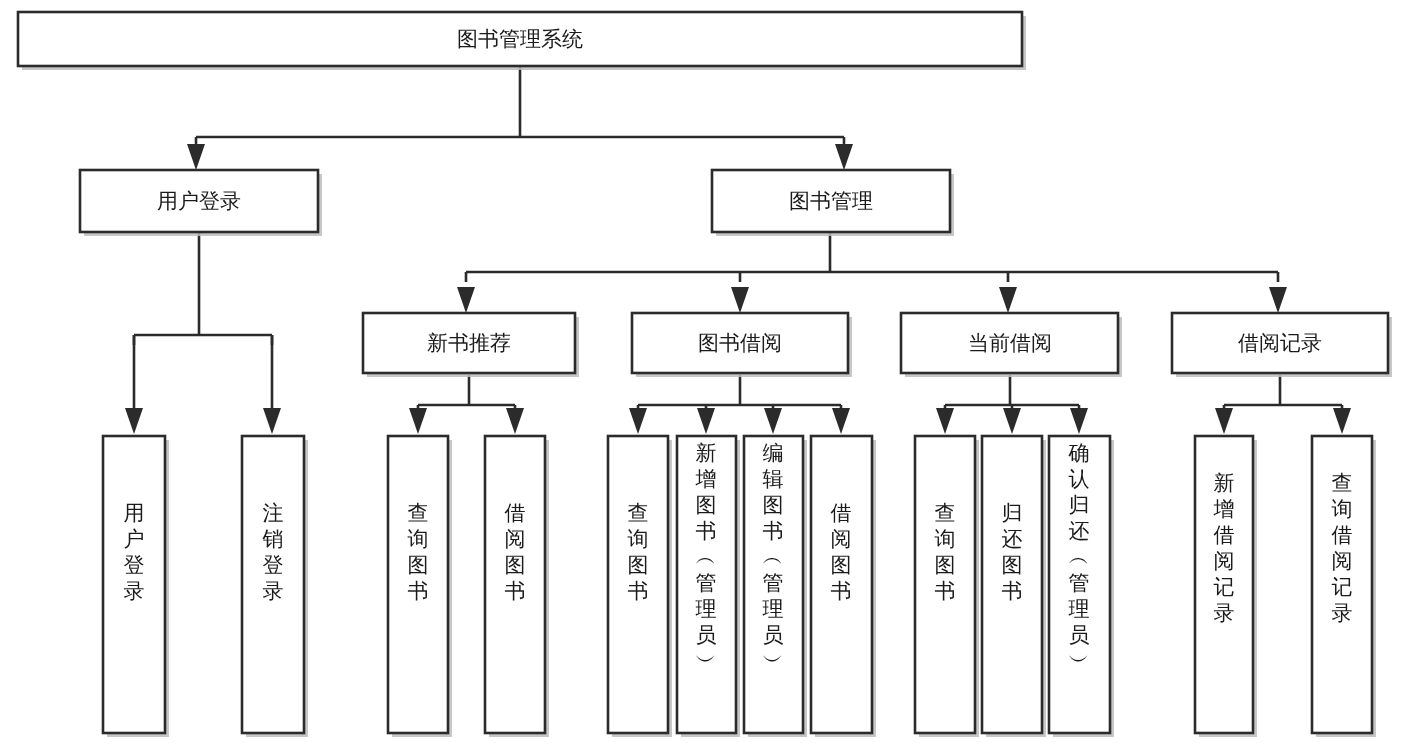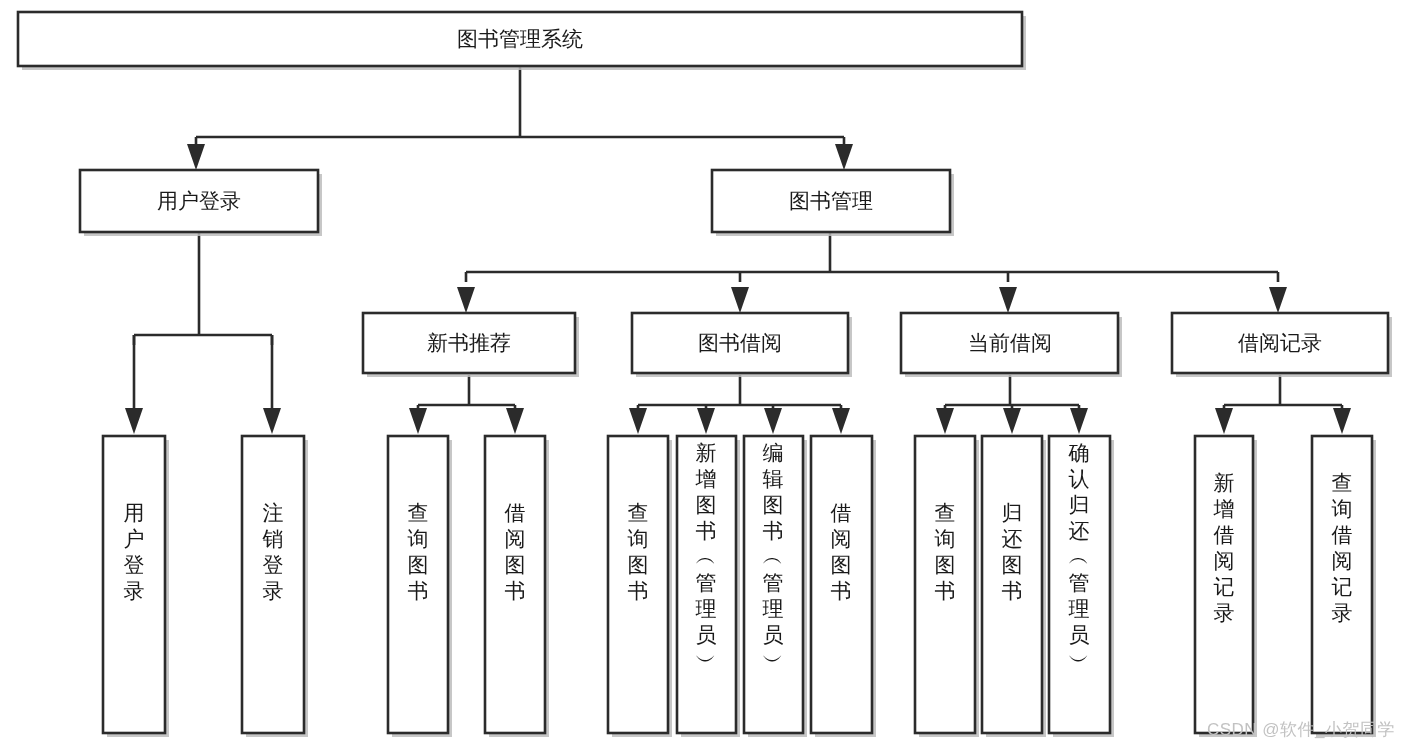--- a/index.html
+++ b/index.html
@@ -271,14 +271,13 @@
     </g>
 
     <g>
       <rect class="node-shadow" x="1316" y="440" width="60" height="297"></rect>
       <rect class="node-box" x="1312" y="436" width="60" height="297"></rect>
       <text class="node-label-vertical" x="1342" y="490"><tspan x="1342" dy="0">查</tspan><tspan x="1342" dy="26">询</tspan><tspan x="1342" dy="26">借</tspan><tspan x="1342" dy="26">阅</tspan><tspan x="1342" dy="26">记</tspan><tspan x="1342" dy="26">录</tspan></text>
     </g>
 
   </svg>
 
-  <div class="watermark">CSDN @软件_小贺同学</div>
 </div>
 
 </body></html>

